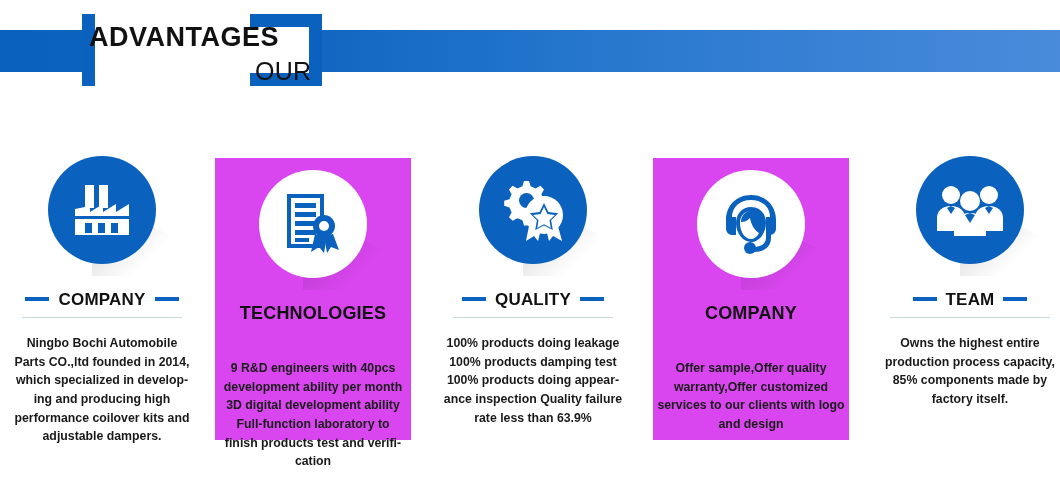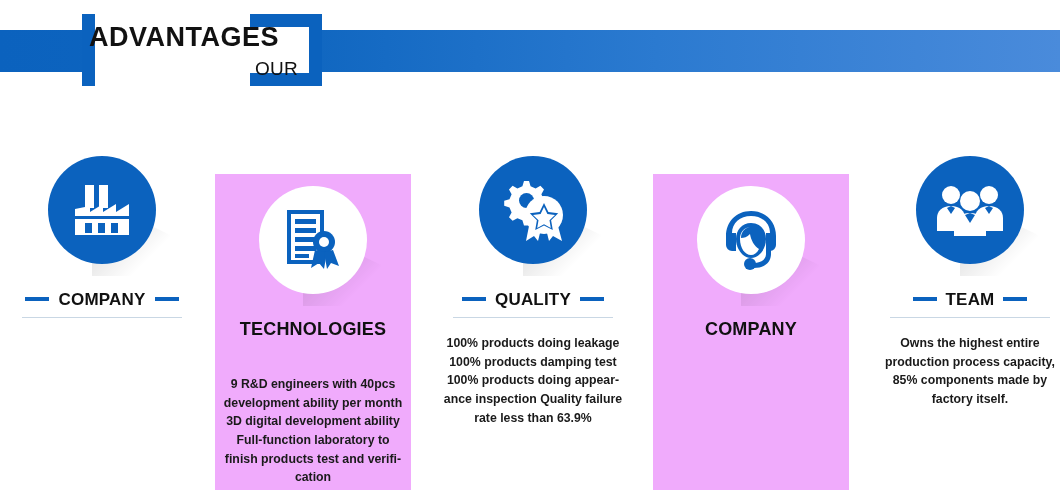--- a/index.html
+++ b/index.html
@@ -73,21 +73,21 @@
     font-weight: bold;
     letter-spacing: 0.5px;
     color: #111111;
     line-height: 1;
     white-space: nowrap;
   }
   .title-sub {
     position: absolute;
     left: 255px;
     top: 59px;
-    font-size: 19px;
+    font-size: 25px;
     color: #111111;
     line-height: 1;
     letter-spacing: 0.3px;
     white-space: nowrap;
     text-align: right;
   }
 
   
   .cards {
     position: absolute;
@@ -96,24 +96,23 @@
     width: 1060px;
     height: 351px;
   }
   .card {
     position: absolute;
     top: 0;
     width: 196px;
     height: 306px;
   }
   .card.filled {
-    background: #f0abfc;
+    background: #d946ef;
     top: 18px;
-    height: 316px;
-    margin-top: 16px;
+    height: 282px;
   }
   .card-c0 { left: 4px; }
   .card-c1 { left: 215px; }
   .card-c2 { left: 435px; }
   .card-c3 { left: 653px; }
   .card-c4 { left: 872px; }
 
   
   .icon-wrap {
     position: absolute;
@@ -247,20 +246,21 @@
           </g>
         </svg>
       </div>
     </div>
     <div class="title-row">
       <span class="dash"></span>
       <span class="card-title">COMPANY</span>
       <span class="dash"></span>
     </div>
     <div class="underline"></div>
+    <div class="card-body">Ningbo Bochi Automobile Parts CO.,ltd founded in 2014, which specialized in develop-ing and producing high performance coilover kits and adjustable dampers.</div>
   </div>
 
   <div class="card card-c1 filled">
     <div class="icon-wrap">
       <div class="icon-shadow"></div>
       <div class="icon-circle">
         <svg width="58" height="60" viewBox="0 0 58 60" aria-hidden="true">
           <rect x="5" y="2" width="33" height="50" fill="none" stroke="#0b62be" stroke-width="4"></rect>
           <g fill="#0b62be">
             <rect x="11" y="9" width="21" height="5"></rect>
@@ -330,20 +330,21 @@
           <path d="M32 18 c-7 0 -11 5 -11 12 0 9 5 16 11 16 3 0 6-2 8-6 -5-3 -8-9 -9-15 -3 3 -6 4 -9 4 0-6 4-11 10-11 Z" fill="#ffffff"></path>
         </svg>
       </div>
     </div>
     <div class="title-row">
 
       <span class="card-title">COMPANY</span>
 
     </div>
 
+    <div class="card-body">Offer sample,Offer quality warranty,Offer customized services to our clients with logo and design</div>
   </div>
 
   <div class="card card-c4">
     <div class="icon-wrap">
       <div class="icon-shadow"></div>
       <div class="icon-circle">
         <svg width="68" height="52" viewBox="0 0 68 52" aria-hidden="true">
           <g fill="#ffffff">
             <circle cx="15" cy="11" r="9"></circle>
             <path d="M15 22 c-9 0 -14 5 -14 12 l0 13 28 0 0-13 c0-7 -5-12 -14-12 Z"></path>

